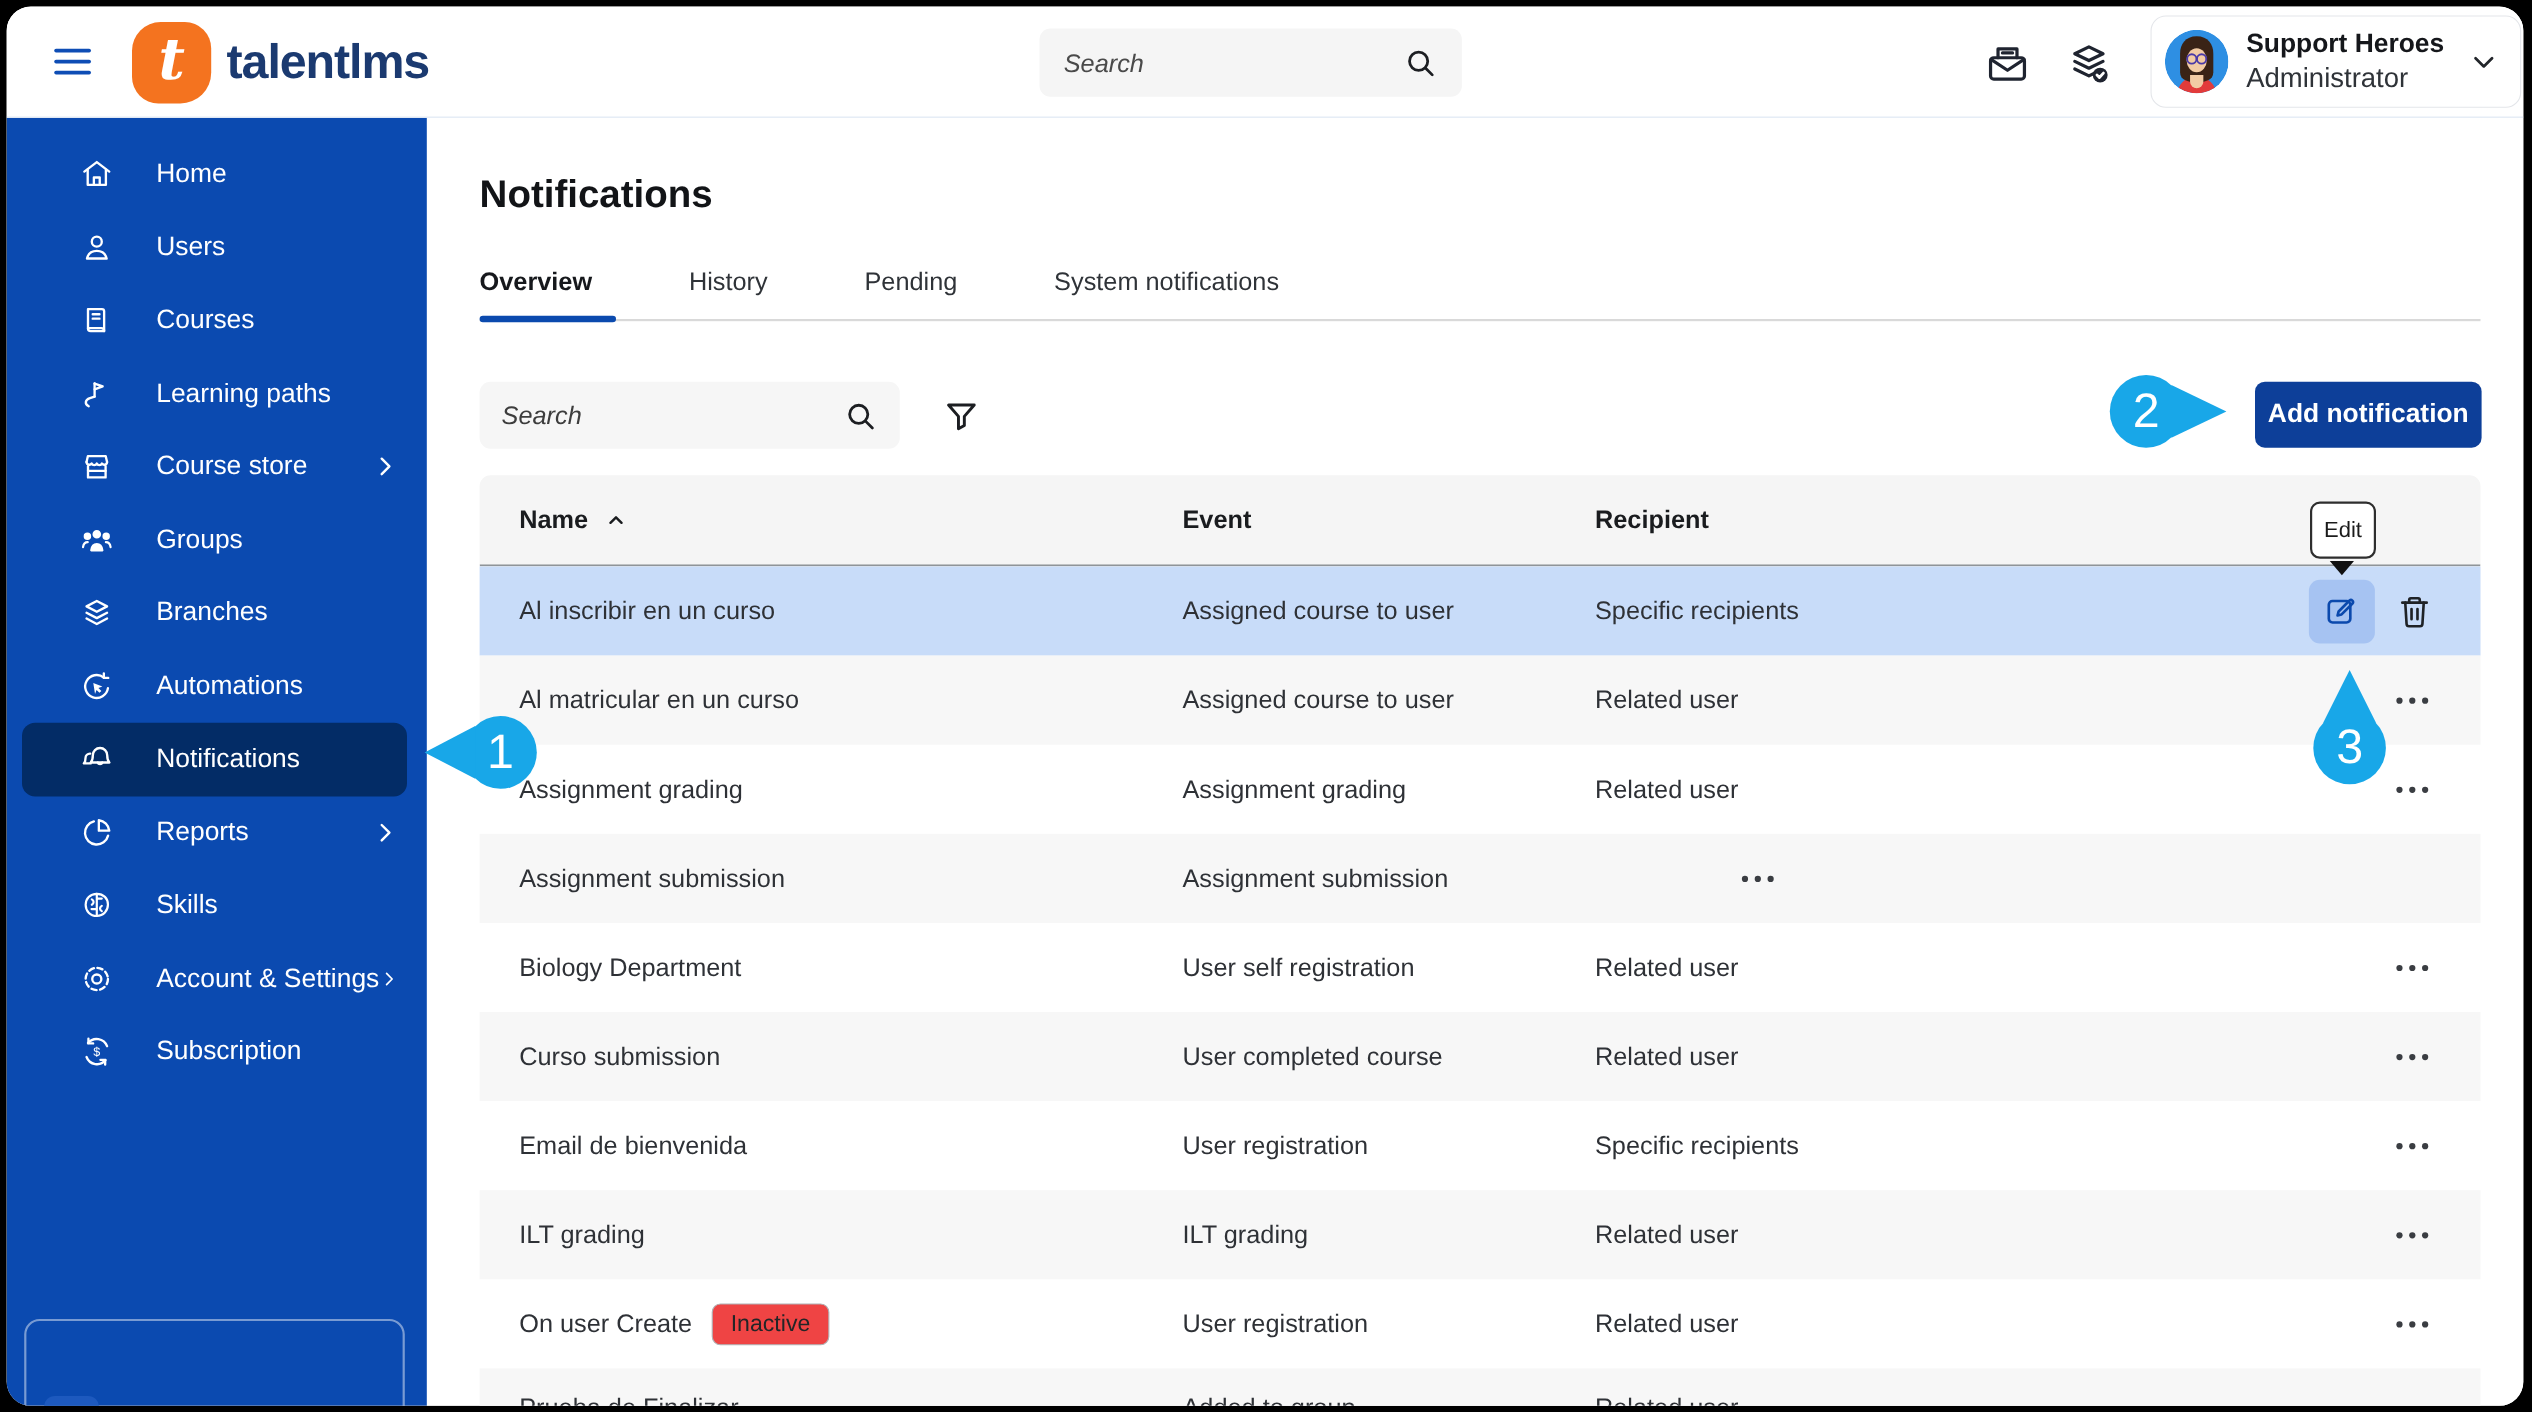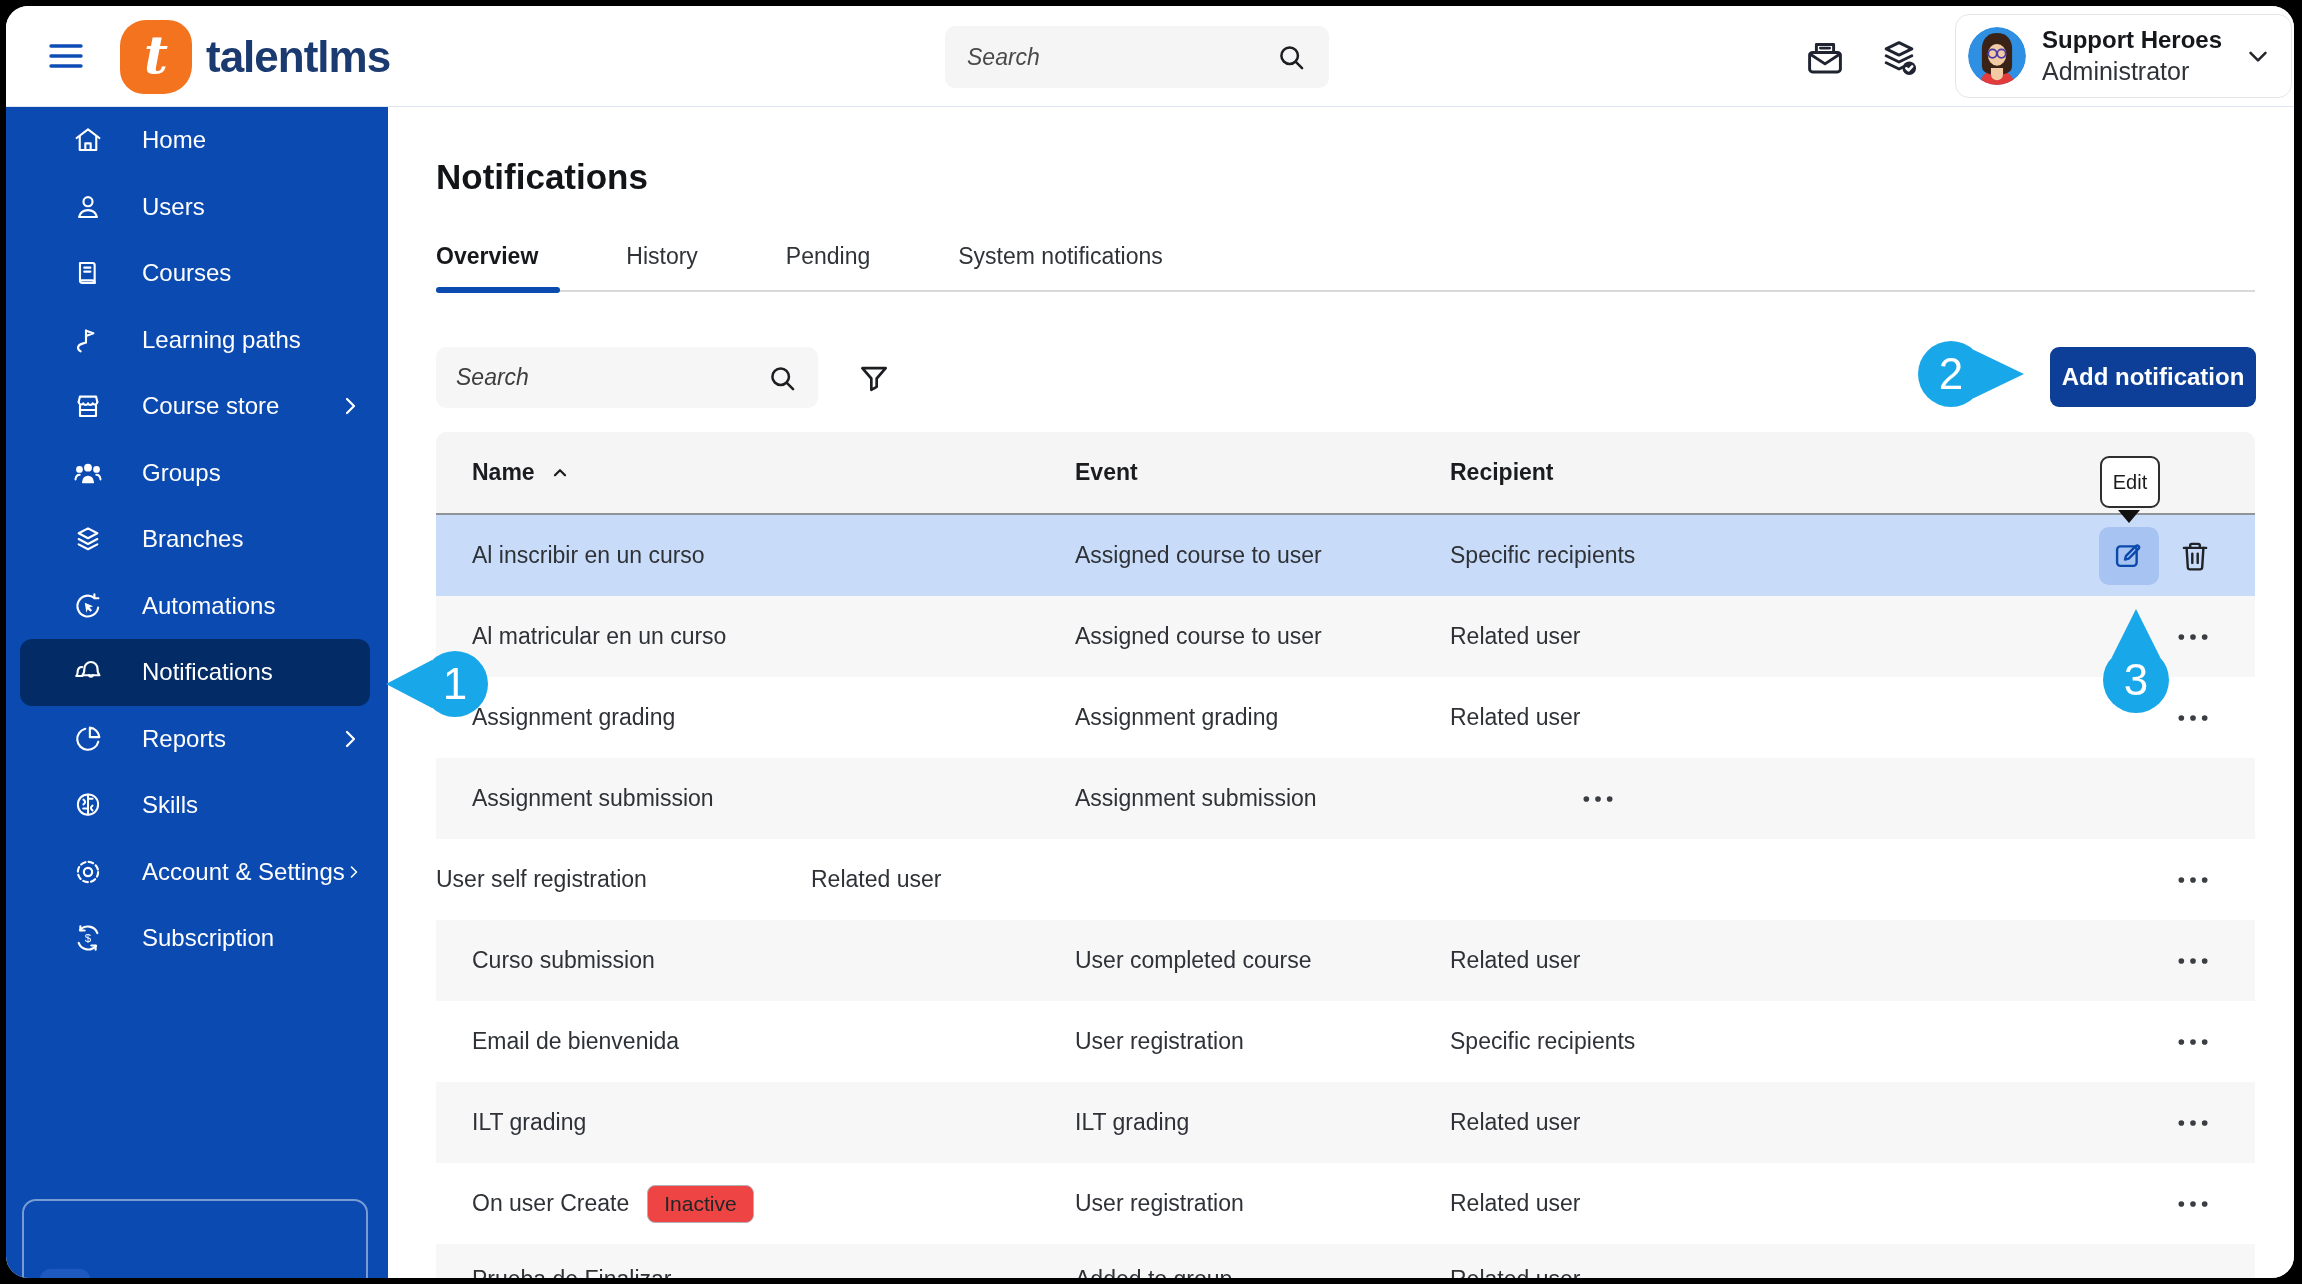--- a/index.html
+++ b/index.html
@@ -20,21 +20,21 @@
   .icon-stack { left:1871px; }
   .profile { position:absolute; left:1949px; top:8px; width:337px; height:84px; border:1px solid #E4E6EA; border-radius:14px; display:flex; align-items:center; padding:0 18px 0 12px; cursor:pointer; background:#fff; }
   .avatar { width:58px; height:58px; border-radius:50%; overflow:hidden; flex:none; }
   .profile-text { margin-left:16px; flex:1; }
   .profile-name { font-size:24px; font-weight:700; color:#15171B; line-height:1.2; }
   .profile-role { font-size:25px; color:#2F3338; line-height:1.2; margin-top:2px; }
   .profile-chevron { width:30px; height:30px; color:#23262B; }
 
   
   .sidebar { position:absolute; left:0; top:101px; width:382px; bottom:0; background:#0B4AB0; color:#fff; z-index:4; }
-  .side-list { }
+  .side-list { padding-top:18px; }
   .side-item { height:66.5px; display:flex; align-items:center; padding-left:66px; padding-right:26px; cursor:pointer; font-size:24px; font-weight:500; color:#fff; }
   .side-item .s-icon { width:32px; height:32px; flex:none; margin-right:38px; color:#fff; }
   .side-item .s-label { flex:1; white-space:nowrap; }
   .side-item .s-chevron { width:24px; height:24px; color:#fff; }
   .side-item.active { background:#032C66; border-radius:12px; margin-left:14px; margin-right:18px; padding-left:52px; padding-right:12px; }
   .help-box { position:absolute; left:16px; right:20px; top:1092px; height:190px; border:2px solid rgba(255,255,255,0.45); border-radius:14px; display:flex; align-items:center; padding:16px; cursor:pointer; }
   .help-tile { width:50px; height:50px; background:#1D59BE; border-radius:10px; display:flex; align-items:center; justify-content:center; flex:none; }
 
   
   .main { position:absolute; left:382px; top:101px; right:0; bottom:0; background:#fff; }
@@ -409,20 +409,21 @@
                   <circle cx="5" cy="12" r="1.7"></circle>
                   <circle cx="12" cy="12" r="1.7"></circle>
                   <circle cx="19" cy="12" r="1.7"></circle>
                 </g>
               </svg>
             </div>
           </div>
       </div>
 
       <div class="trow">
+        <div class="cell c-name">Biology Department</div>
         <div class="cell c-event">User self registration</div>
         <div class="cell c-recipient">Related user</div>
         <div class="cell c-actions">
             <div class="dots-btn">
               <svg viewBox="0 0 24 24" width="40" height="40">
                 <g fill="#3A3D42">
                   <circle cx="5" cy="12" r="1.7"></circle>
                   <circle cx="12" cy="12" r="1.7"></circle>
                   <circle cx="19" cy="12" r="1.7"></circle>
                 </g>

